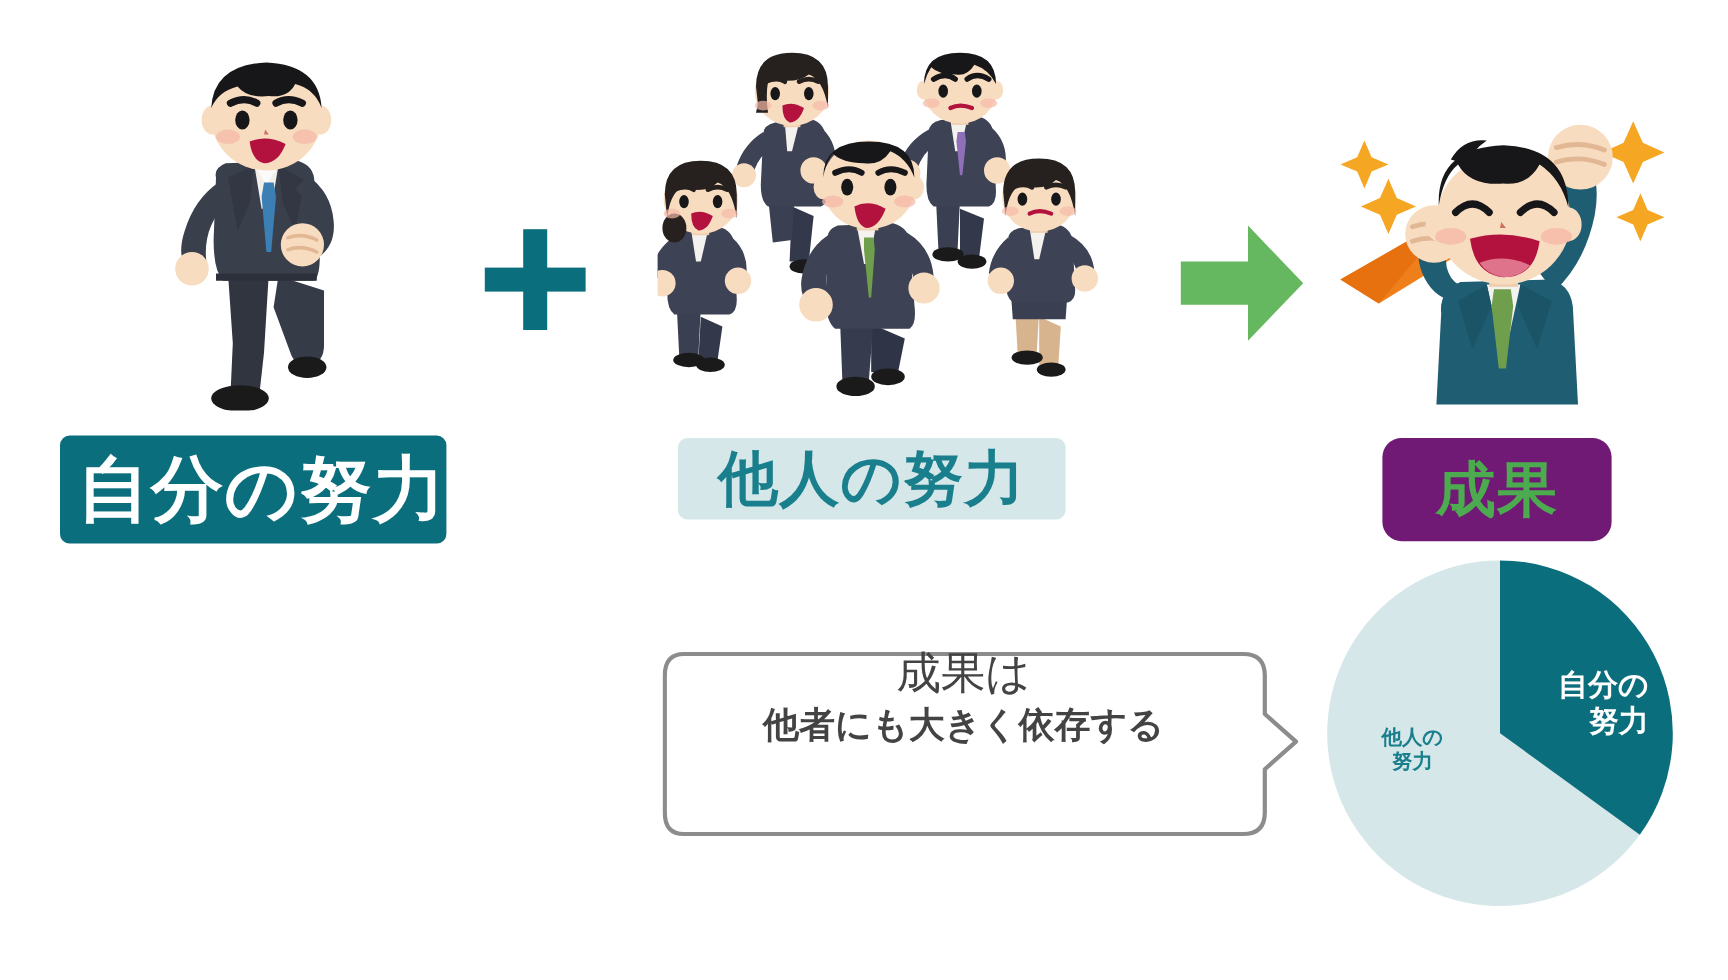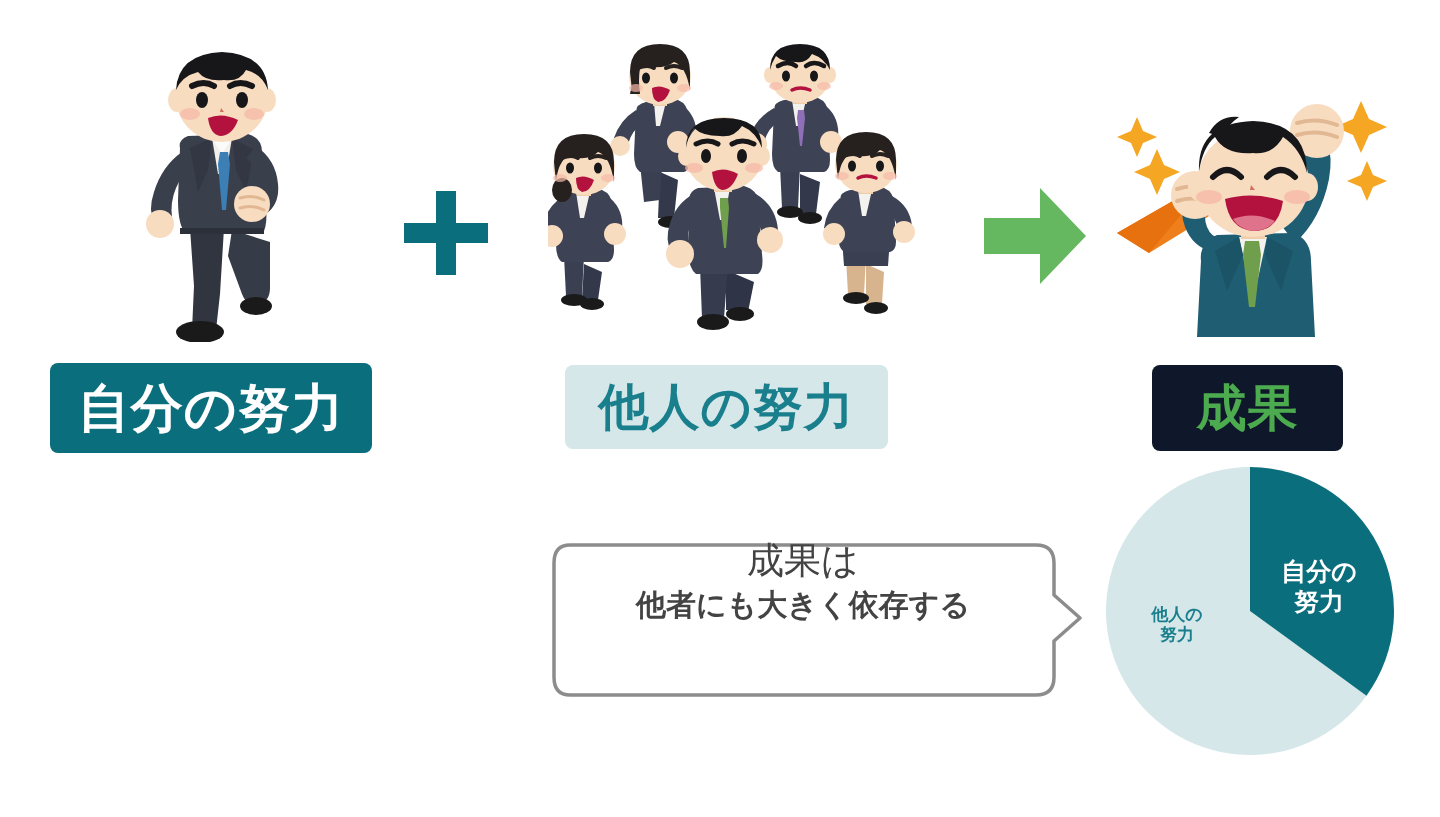--- a/index.html
+++ b/index.html
@@ -26,24 +26,24 @@
   .chip{
     border-radius:8px;
     display:flex;align-items:center;justify-content:center;
     font-weight:bold;
     letter-spacing:.02em;
     white-space:nowrap;
     line-height:1;
   }
   #chip-self{
     left:50px;top:363px;width:322px;height:90px;
-    background:#0b6e7c;color:#ffffff;font-size:52px;
+    background:#0b6e7c;color:#ffffff;font-size:60px;justify-content:flex-end;
   }
   #chip-others{
-    left:565px;top:365px;width:323px;height:84px;
+    left:565px;top:365px;width:323px;height:68px;
     background:#d5e7e9;color:#1a7f8c;font-size:50px;
   }
   #chip-result{
     left:1152px;top:365px;width:191px;height:86px;
     background:#ddf0dd;color:#4cab4f;font-size:50px;
   }
 
   
   #speech-bubble{
     left:552px;top:541px;width:534px;height:158px;
@@ -326,39 +326,39 @@
   </div>
 
   <div class="abs chip" id="chip-self" style="background: rgb(11, 110, 124); color: rgb(255, 255, 255);">
     <span>自分の努力</span>
   </div>
 
   <div class="abs chip" id="chip-others" style="background: rgb(213, 231, 233); color: rgb(26, 127, 140);">
     <span>他人の努力</span>
   </div>
 
-  <div class="abs chip" id="chip-result" style="background: #0f172a; color: rgb(76, 171, 79);">
+  <div class="abs chip" id="chip-result" style="background: #701a75; color: rgb(76, 171, 79); border-radius: 16px;">
     <span>成果</span>
   </div>
 
   <div class="abs" id="speech-bubble">
     <svg viewBox="0 0 534 158" width="534" height="158" aria-hidden="true" style="position:absolute;left:0;top:0;">
       <path d="M18 4 L484 4 Q502 4 502 22 L502 54 L528 77 L502 100 L502 136 Q502 154 484 154 L18 154 Q2 154 2 136 L2 22 Q2 4 18 4 Z" fill="#ffffff" stroke="#8c8c8c" stroke-width="3.5" stroke-linejoin="round"></path>
     </svg>
     <div class="bubble-text">
       <div class="bubble-line1">成果は</div>
       <div class="bubble-line2">他者にも大きく依存する</div>
     </div>
   </div>
 
   <div class="abs" id="pie-chart">
     <svg viewBox="0 0 292 292" width="292" height="292" aria-hidden="true" style="position:absolute;left:0;top:0;">
         <path d="M146 146 L262.4984471899925 230.6410763301161 A144 144 0 1 1 145.99999999999997 2 Z" fill="#d5e7e9"></path>
         <path d="M146 146 L146 2 A144 144 0 0 1 262.4984471899925 230.6410763301161 Z" fill="#0b6e7c"></path>
 
     </svg>
-    <div class="pie-label" id="pie-label-self" style="color: rgb(255, 255, 255);">自分の
+    <div class="pie-label" id="pie-label-self" style="color: rgb(255, 255, 255); text-align: right;">自分の
 努力</div>
     <div class="pie-label" id="pie-label-others" style="color: rgb(26, 127, 140);">他人の
 努力</div>
   </div>
 
 </div>
 
 </body></html>

